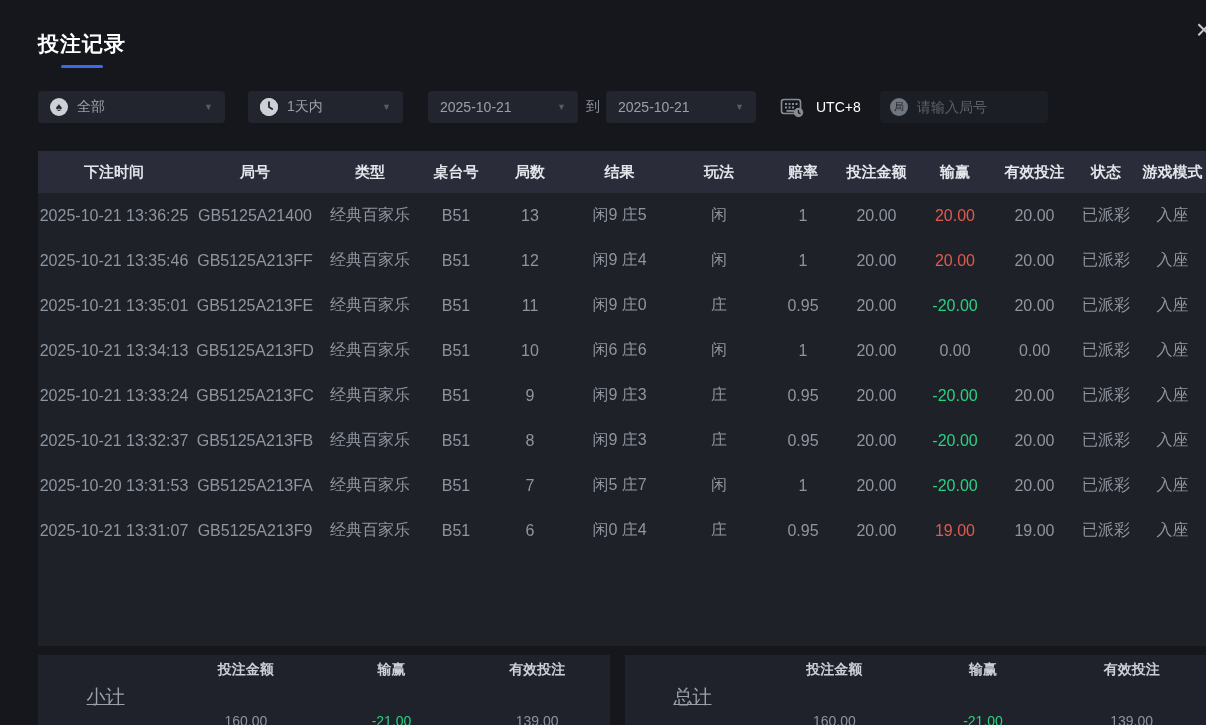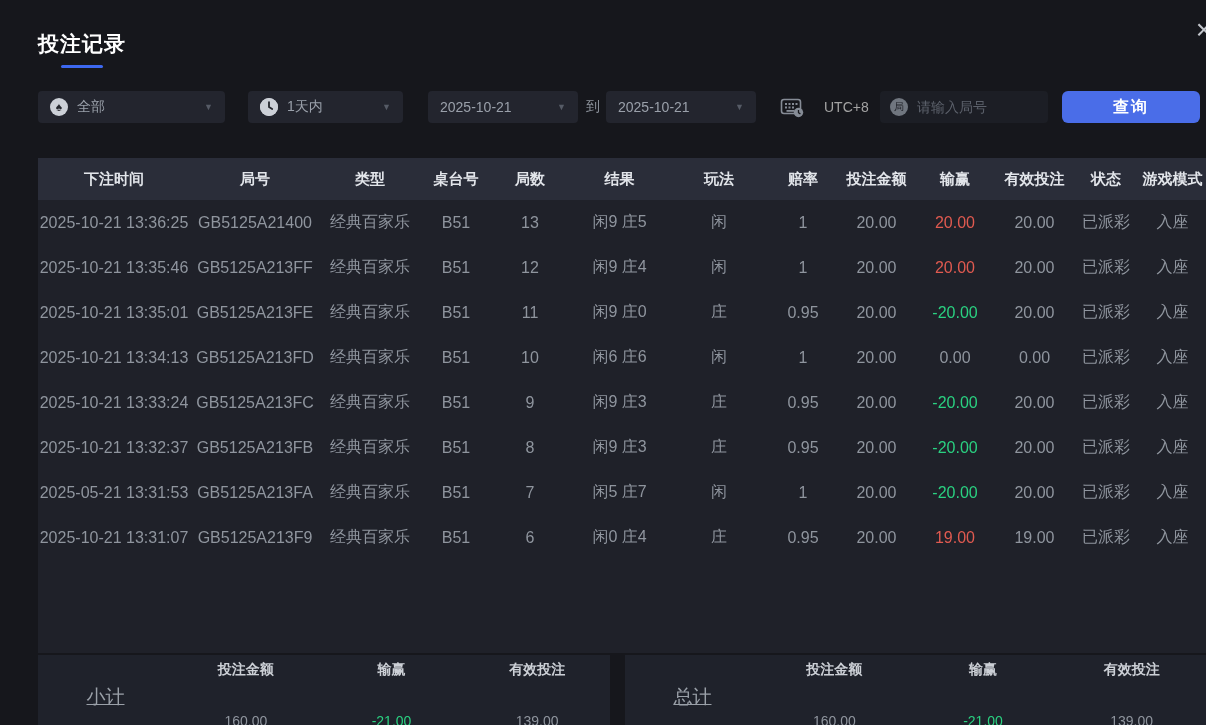--- a/index.html
+++ b/index.html
@@ -37,38 +37,38 @@
   .circle-ic {
     width:18px; height:18px; border-radius:50%; background:#ccd0d7; color:#23252c;
     display:inline-flex; align-items:center; justify-content:center;
     font-size:12px; line-height:1; margin-right:9px; flex:none;
   }
   #sel-game { left:38px;  width:187px; }
   #sel-time { left:248px; width:155px; }
   #date-from{ left:428px; width:150px; }
   #to-label { left:583px; width:20px; justify-content:center; color:#8d939c; font-size:14px; }
   #date-to  { left:606px; width:150px; }
-  #tz       { left:780px; color:#a3a3a3; font-size:14px; gap:20px; }
+  #tz       { left:780px; color:#ffffff; font-size:14px; gap:12px; }
   #round-wrap {
     left:880px; width:168px; background:#1c1e25; border-radius:4px; padding:0 10px;
   }
   #round-wrap .circle-ic { background:#70767f; color:#1d1f26; font-size:10px; }
   #round-input {
     background:transparent; border:none; outline:none; width:100%;
     color:#9aa0aa; font-size:14px; font-family:inherit;
   }
   #round-input::placeholder { color:#5c616b; }
   #query-btn {
     left:1062px; width:138px; justify-content:center;
     background:#4a6de8; border:none; border-radius:6px; cursor:pointer;
     color:#ffffff; font-size:16px; font-weight:bold; font-family:inherit; letter-spacing:2px;
   }
 
   
-  .table { position:absolute; left:38px; top:158px; width:1168px; height:495px; background:#1f2129; }
+  .table { position:absolute; left:38px; top:151px; width:1168px; height:495px; background:#1f2129; }
   .thead, .tr {
     display:grid;
     grid-template-columns:152px 130px 100px 72px 76px 103px 96px 72px 75px 82px 77px 66px 1fr;
     align-items:center; text-align:center;
   }
   .thead { height:42px; background:#2a2d39; color:#e2e5ea; font-weight:bold; font-size:15px; }
   .tr { height:45px; color:#8f959e; font-size:16px; }
   .td.red   { color:#e05a50; }
   .td.green { color:#2ad181; }
 
@@ -155,21 +155,20 @@
         </svg>
       </span>
       <span>UTC+8</span>
     </div>
 
     <div class="fctrl" id="round-wrap">
       <span class="circle-ic">局</span>
       <input id="round-input" type="text" placeholder="请输入局号" style="">
     </div>
 
-    <button class="fctrl" id="query-btn">查询</button>
   </div>
 
   <div class="table">
     <div class="thead" id="thead">
         <div class="th">下注时间</div>
         <div class="th">局号</div>
         <div class="th">类型</div>
         <div class="th">桌台号</div>
         <div class="th">局数</div>
         <div class="th">结果</div>
@@ -266,21 +265,21 @@
           <div class="td">闲9 庄3</div>
           <div class="td">庄</div>
           <div class="td">0.95</div>
           <div class="td">20.00</div>
           <div class="td green">-20.00</div>
           <div class="td">20.00</div>
           <div class="td">已派彩</div>
           <div class="td">入座</div>
         </div>
         <div class="tr">
-          <div class="td">2025-05-21 13:31:53</div>
+          <div class="td">2025-10-20 13:31:53</div>
           <div class="td">GB5125A213FA</div>
           <div class="td">经典百家乐</div>
           <div class="td">B51</div>
           <div class="td">7</div>
           <div class="td">闲5 庄7</div>
           <div class="td">闲</div>
           <div class="td">1</div>
           <div class="td">20.00</div>
           <div class="td green">-20.00</div>
           <div class="td">20.00</div>

